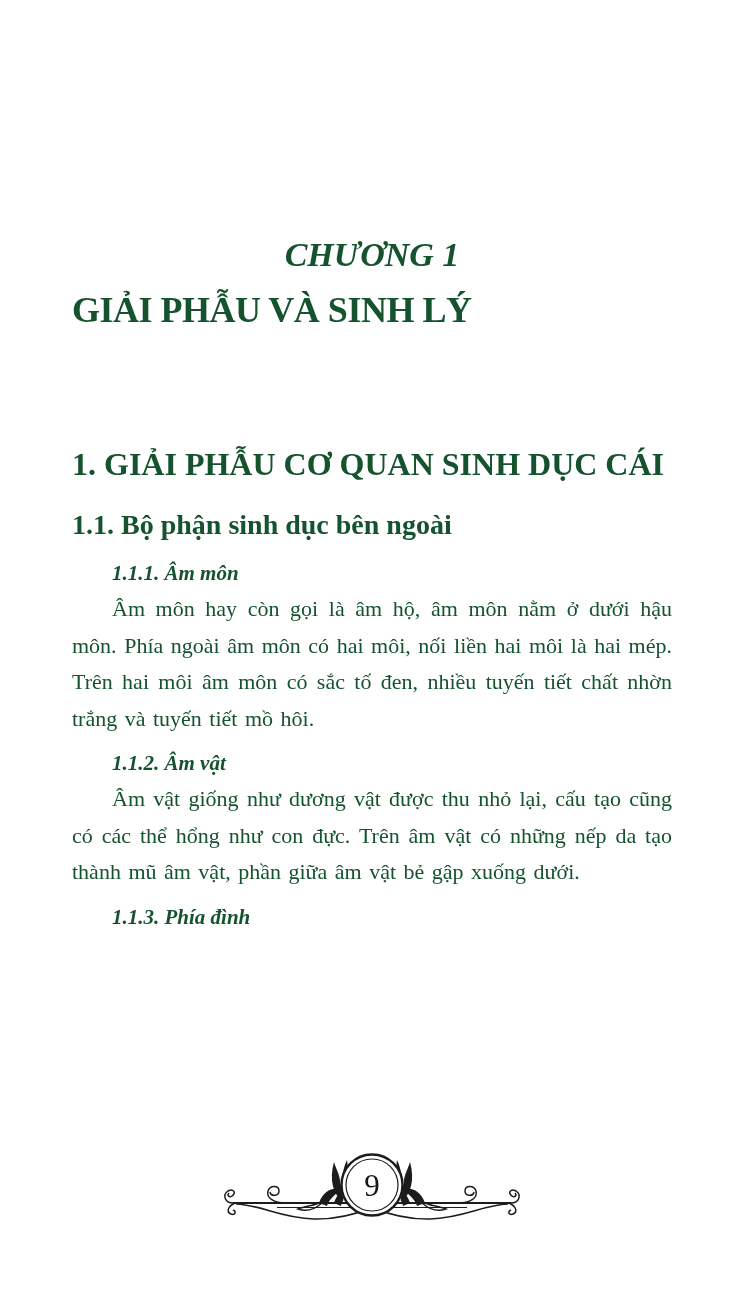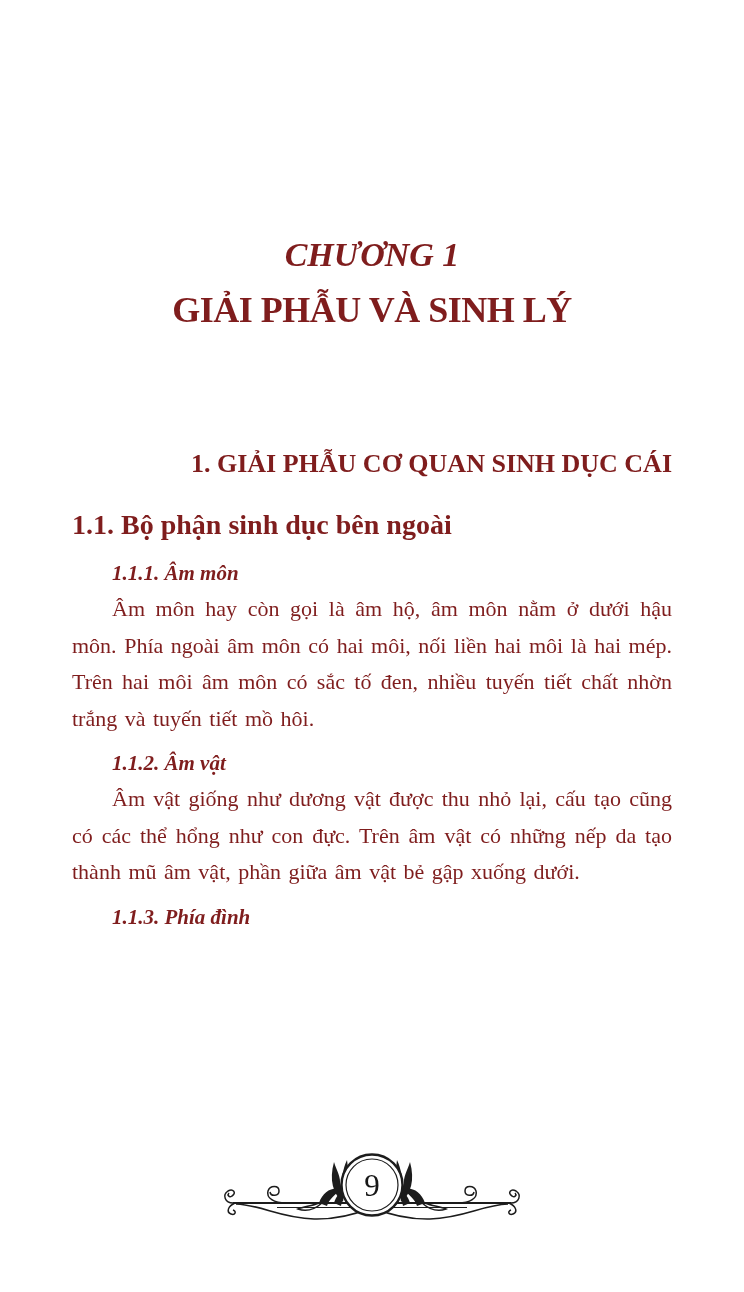--- a/index.html
+++ b/index.html
@@ -5,48 +5,47 @@
   html, body {
     margin: 0;
     padding: 0;
     background: #ffffff;
   }
   .page {
     position: relative;
     width: 744px;
     height: 1292px;
     background: #ffffff;
-    color: #7f1d1d;
+    color: #14532d;
     font-family: "Liberation Serif", "DejaVu Serif", serif;
     overflow: hidden;
   }
   .content {
     padding: 234px 72px 0 72px;
   }
   .chapter-number {
     text-align: center;
     font-style: italic;
     font-weight: bold;
     font-size: 34px;
     line-height: 42px;
   }
   .chapter-title {
-    text-align: center;
     font-weight: bold;
     font-size: 36px;
     line-height: 48px;
     letter-spacing: -0.5px;
   }
   .chapter-title.first {
     margin-top: 10px;
   }
   .section-heading {
-    text-align: right;
+    text-align: left;
     font-weight: bold;
-    font-size: 26px;
+    font-size: 32px;
     line-height: 34px;
     margin: 113px 0 0 0;
   }
   .subsection-heading {
     font-weight: bold;
     font-size: 28px;
     line-height: 36px;
     margin: 26px 0 12px 0;
   }
   .article-heading {

